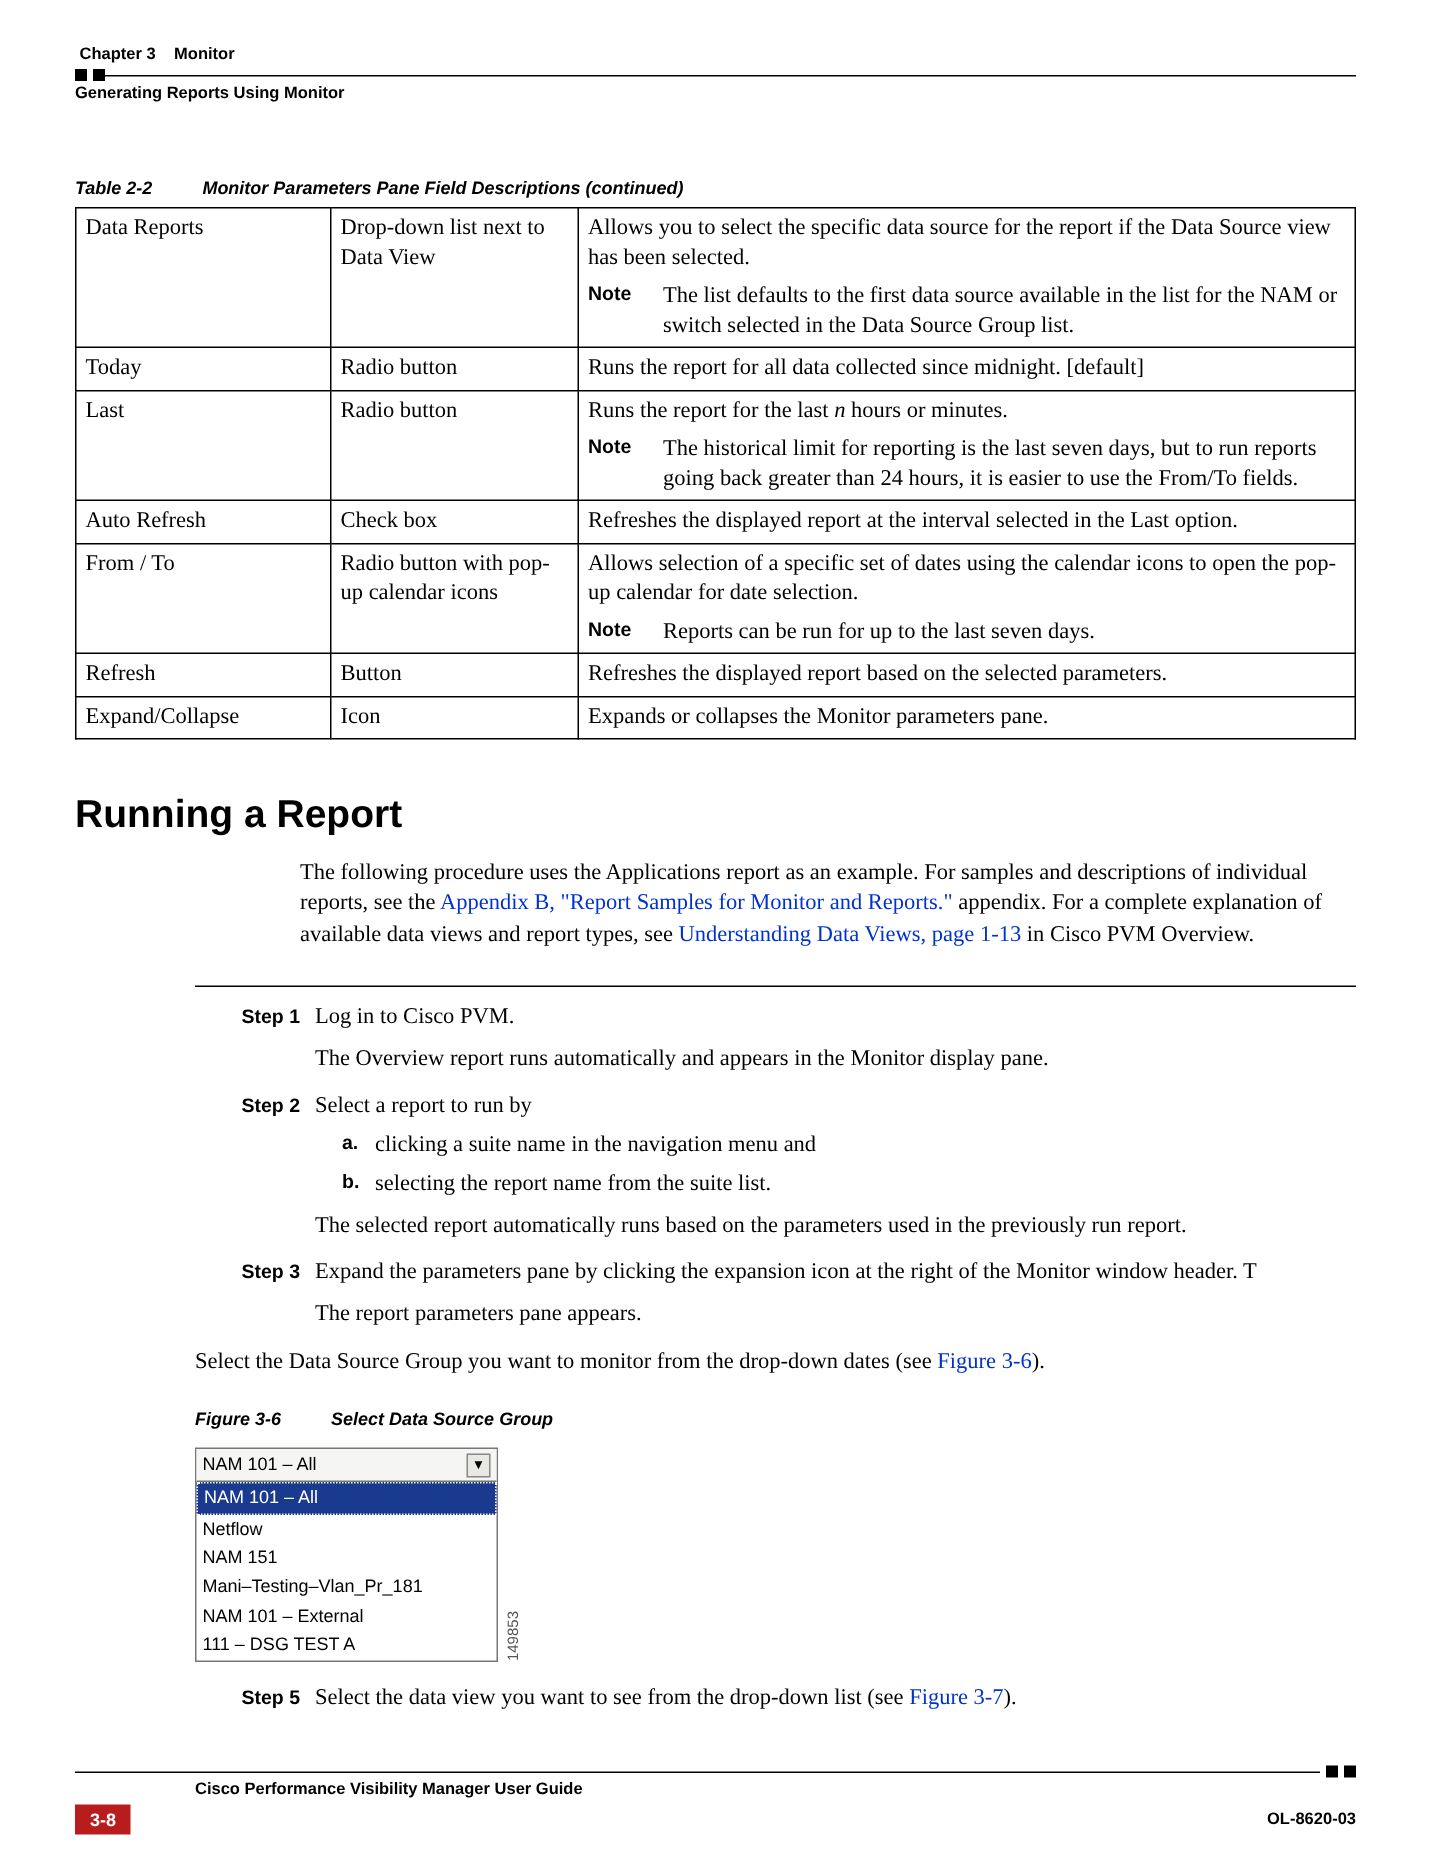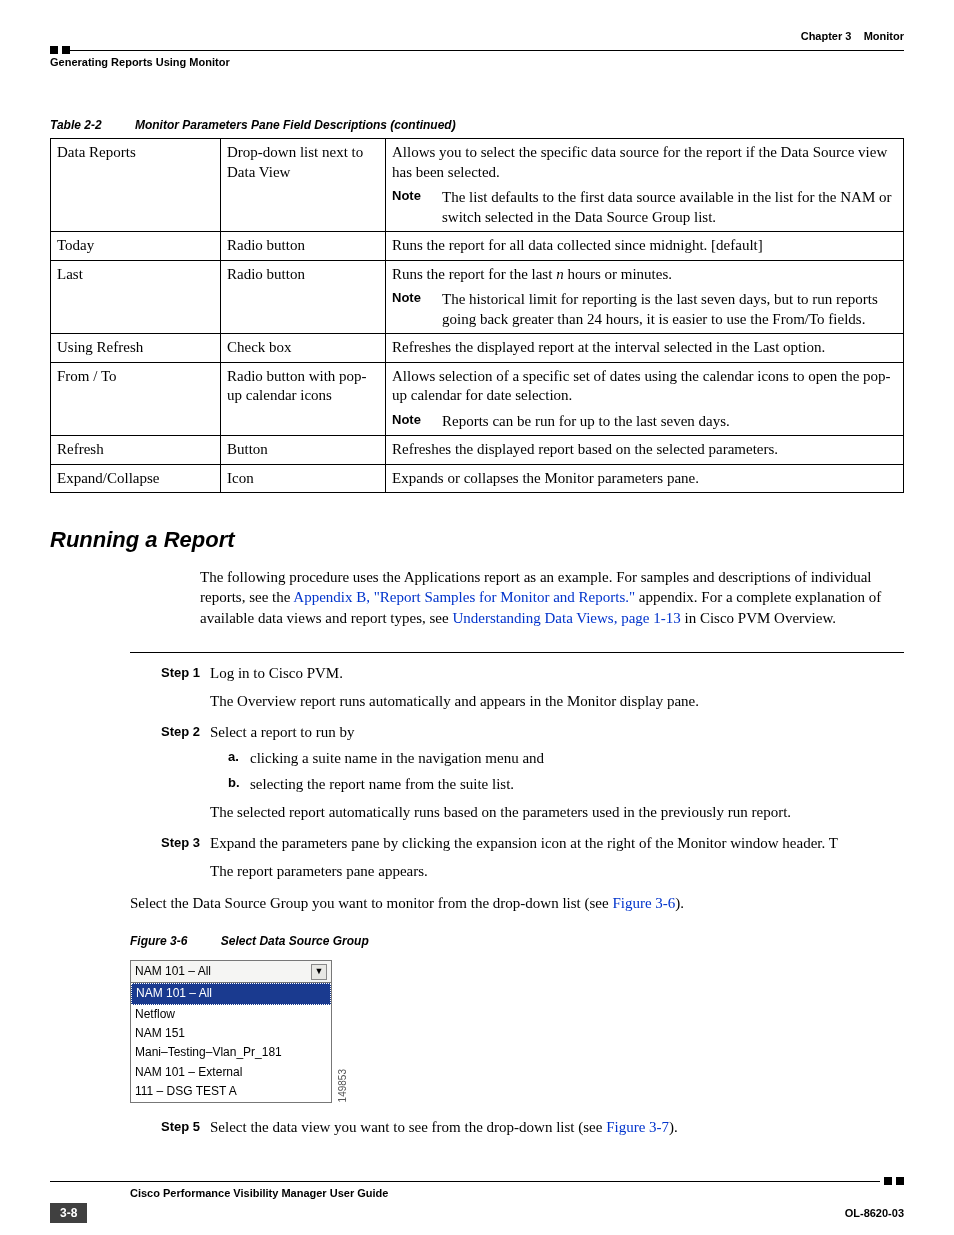--- a/index.html
+++ b/index.html
@@ -11,21 +11,21 @@
   }
   .page {
     width: 954px;
     height: 1235px;
     position: relative;
     box-sizing: border-box;
     padding: 30px 50px 30px 50px;
   }
   .hdr {
     display: flex;
-    justify-content: space-between;
+    justify-content: flex-start;
     font-family: Arial, Helvetica, sans-serif;
     font-weight: bold;
     font-size: 11px;
     margin-bottom: 4px;
   }
   .hdr-right { text-align: right; }
   .hdr-rule {
     height: 8px;
     display: flex;
     align-items: center;
@@ -59,23 +59,22 @@
   .col1 { width: 170px; }
   .col2 { width: 165px; }
   .note-blk { display: flex; margin-top: 6px; }
   .note-lbl { font-family: Arial, Helvetica, sans-serif; font-weight: bold; font-size: 13px; width: 50px; flex: 0 0 50px; }
   .note-txt { flex: 1; }
   .ital { font-style: italic; }
 
   h2.sect {
     font-family: Arial, Helvetica, sans-serif;
     font-weight: bold;
-    font-size: 22px;
+    font-size: 26px;
     margin: 34px 0 14px 0;
-    font-style: italic;
   }
 
   .body-text { margin-left: 150px; line-height: 1.35; }
   .link { color: #0033cc; }
 
   .steps { margin-left: 80px; margin-top: 24px; }
   .step-rule { border: none; border-top: 1px solid #000; margin: 0 0 10px 0; }
   .step-row { display: flex; margin-bottom: 10px; line-height: 1.45; }
   .step-lbl {
     width: 70px; flex: 0 0 70px;
@@ -138,21 +137,21 @@
   .ftr-rule .sq { width: 8px; height: 8px; background: #000; }
   .ftr-rule .sp { width: 4px; }
   .ftr-rule .line { flex: 1; height: 1px; background: #000; }
   .ftr-title {
     font-family: Arial, Helvetica, sans-serif;
     font-weight: bold; font-size: 11px;
     margin: 2px 0 4px 80px;
   }
   .ftr-bot { display: flex; justify-content: space-between; align-items: center; }
   .page-num {
-    background: #404040; color: #fff;
+    background: #b91c1c; color: #fff;
     font-family: Arial, Helvetica, sans-serif;
     font-weight: bold; font-size: 12px;
     padding: 3px 10px;
     display: inline-block;
   }
   .doc-id {
     font-family: Arial, Helvetica, sans-serif;
     font-weight: bold; font-size: 11px; margin-left: 12px;
   }
 </style>
@@ -214,21 +213,21 @@
           <td>Radio button</td>
           <td>
             <span>Runs the report for the last </span><span class="ital">n</span><span> hours or minutes.</span>
             <div class="note-blk">
               <span class="note-lbl">Note</span>
               <span class="note-txt">The historical limit for reporting is the last seven days, but to run reports going back greater than 24 hours, it is easier to use the From/To fields.</span>
             </div>
           </td>
         </tr>
         <tr>
-          <td>Using Refresh</td>
+          <td>Auto Refresh</td>
           <td>Check box</td>
           <td>Refreshes the displayed report at the interval selected in the Last option.</td>
         </tr>
         <tr>
           <td>From / To</td>
           <td>Radio button with pop-up calendar icons</td>
           <td>
             <span>Allows selection of a specific set of dates using the calendar icons to open the pop-up calendar for date selection.</span>
             <div class="note-blk">
               <span class="note-lbl">Note</span>
@@ -285,21 +284,21 @@
       <div class="step-row">
         <div class="step-lbl">Step 3</div>
         <div class="step-body">
           <div>Expand the parameters pane by clicking the expansion icon at the right of the Monitor window header. T</div>
           <div style="margin-top:6px;">The report parameters pane appears.</div>
         </div>
       </div>
 
       <div class="step-row">
         <div class="step-body">
-          <span>Select the Data Source Group you want to monitor from the drop-down list (see </span><span class="link">Figure 3-6</span><span>).</span>
+          <span>Select the Data Source Group you want to monitor from the drop-down dates (see </span><span class="link">Figure 3-6</span><span>).</span>
 
           <div class="fig-caption">
             <span class="fnum">Figure 3-6</span>
             <span>Select Data Source Group</span>
           </div>
 
           <div class="dropdown-fig">
             <div class="dd-wrap">
               <div class="dd">
                 <div class="dd-head">

